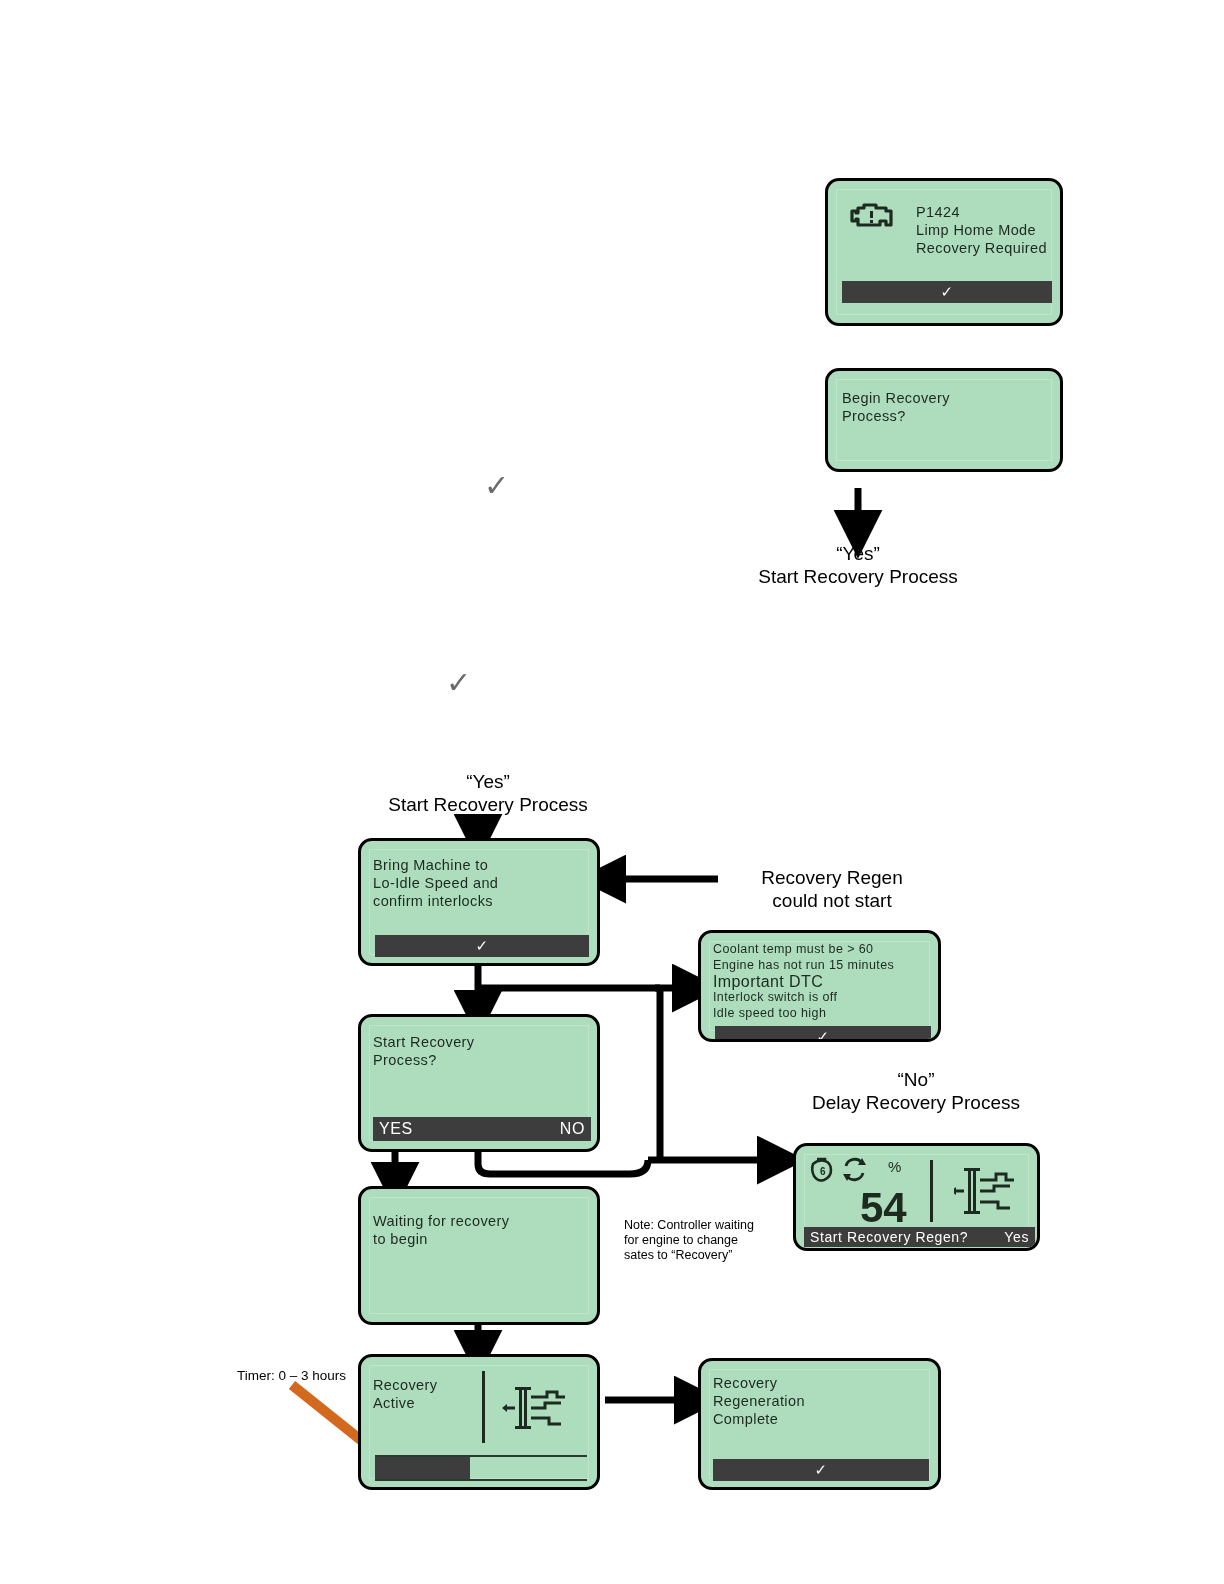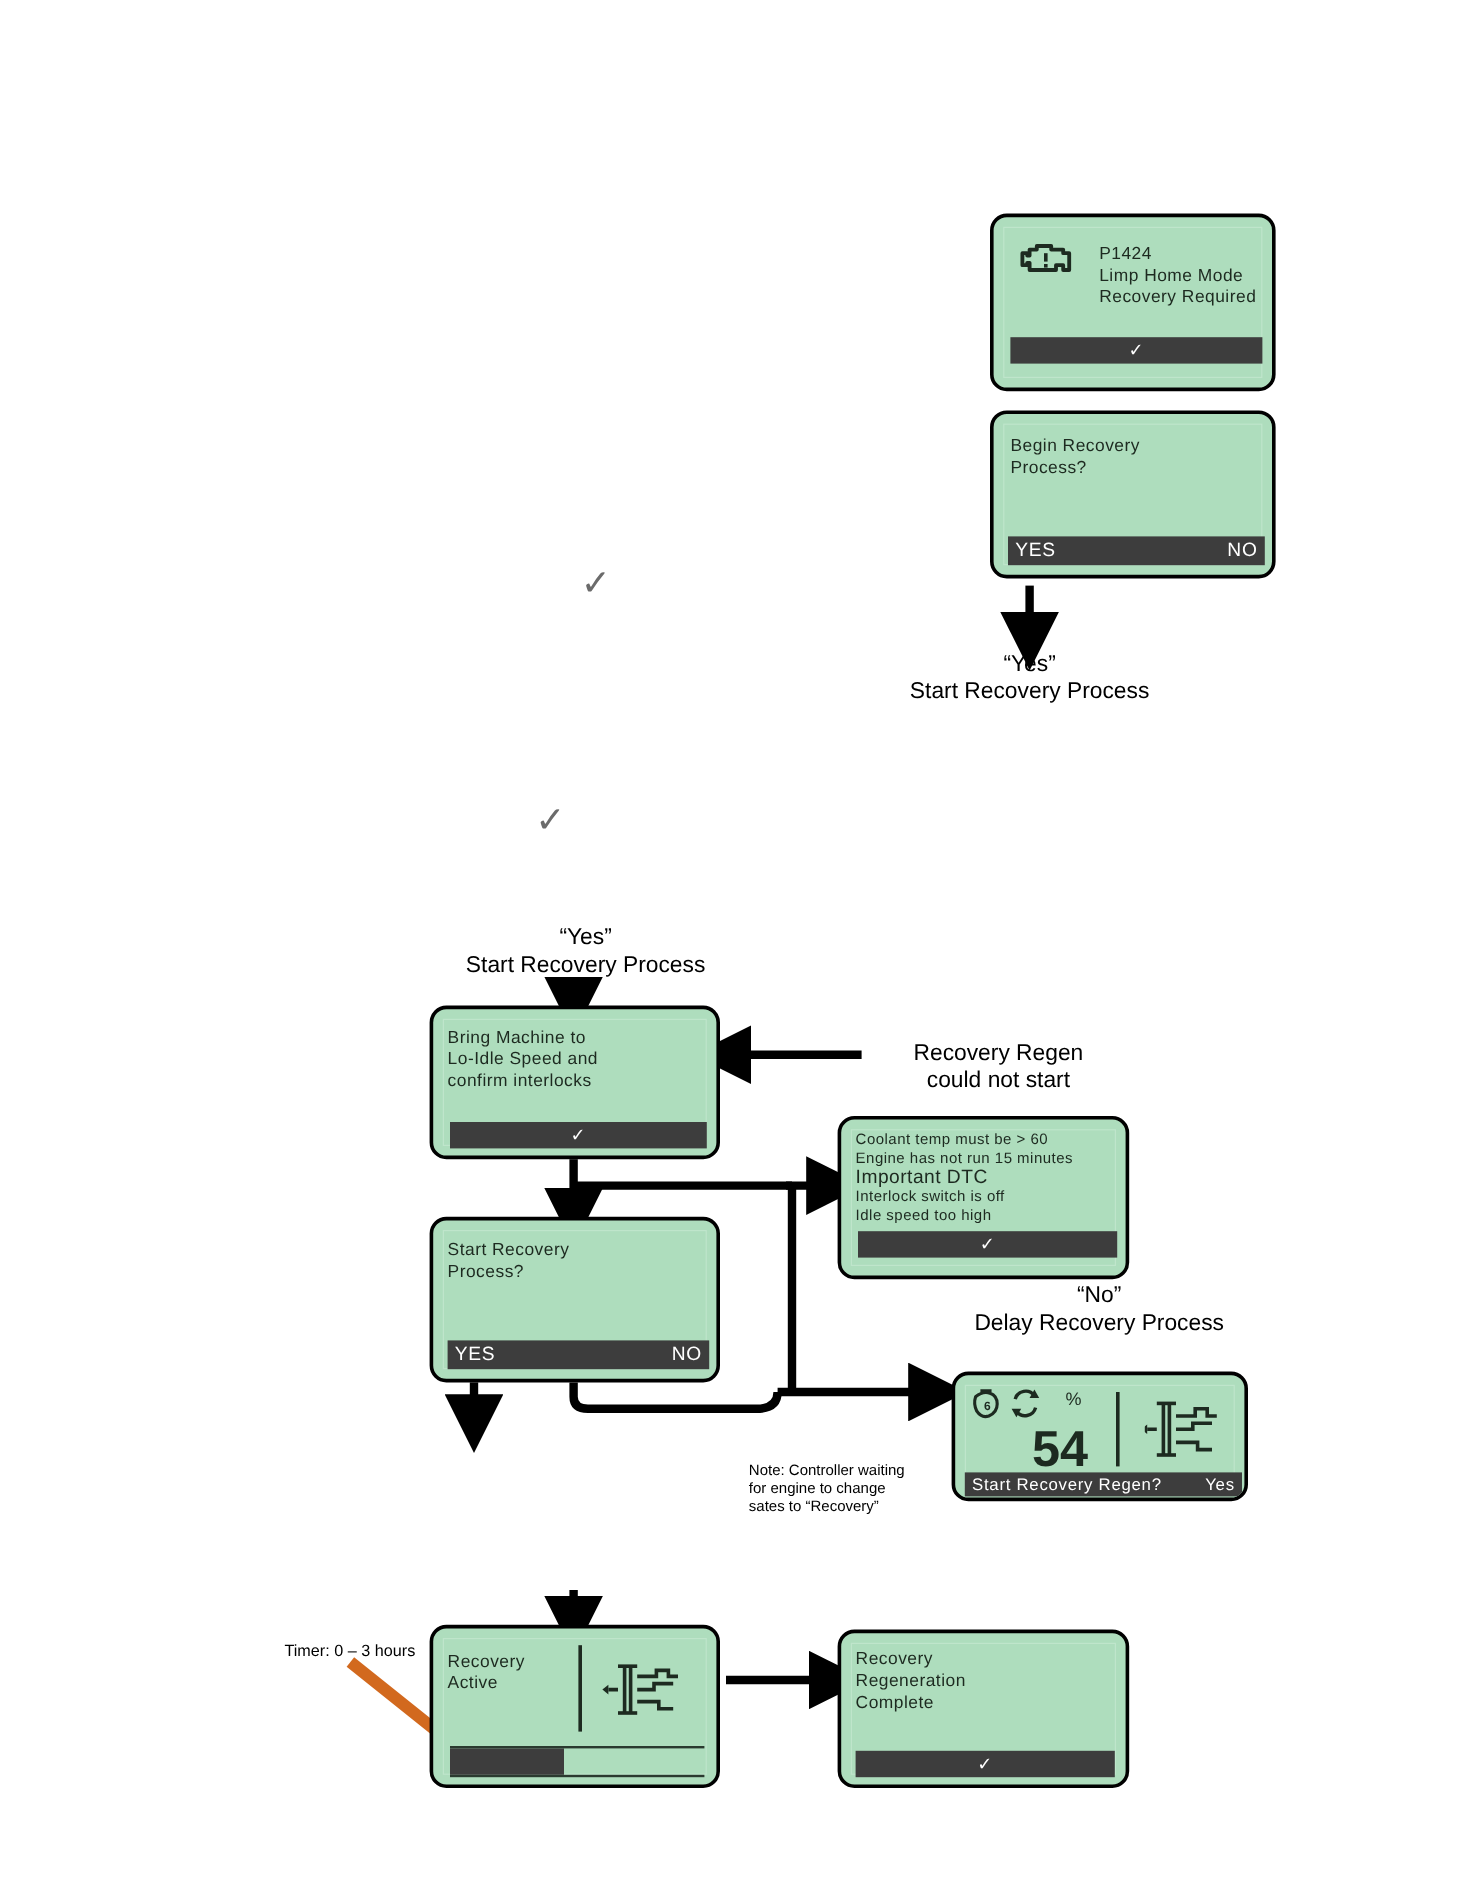--- a/index.html
+++ b/index.html
@@ -185,21 +185,21 @@
       <rect x="20" y="19" width="3" height="3" fill="#1d2a20"></rect>
     </svg>
     <div class="lcd-text" style="left:88px; top:23px;">P1424</div>
     <div class="lcd-text" style="left:88px; top:41px;">Limp Home Mode</div>
     <div class="lcd-text" style="left:88px; top:59px;">Recovery Required</div>
     <div class="lcd-softkey" style="left:14px; top:100px; width:210px; height:22px;">
       <span class="tick">✓</span>
     </div>
   </div>
 
-  <div class="lcd" style="left:825px; top:342px; width:238px; height:140px;">
+  <div class="lcd" style="left:825px; top:368px; width:238px; height:104px;">
     <div class="lcd-inner"></div>
     <div class="lcd-text" style="left:14px; top:19px;">Begin Recovery</div>
     <div class="lcd-text" style="left:14px; top:37px;">Process?</div>
     <div class="lcd-softkey" style="left:12px; top:102px; width:214px; height:24px;">
       <span class="lbl-left">YES</span>
       <span class="lbl-right">NO</span>
     </div>
   </div>
 
   <div class="ann" style="left:728px; top:542px; width:260px;">“Yes”
@@ -217,21 +217,21 @@
     <div class="lcd-text" style="left:12px; top:34px;">Lo-Idle Speed and</div>
     <div class="lcd-text" style="left:12px; top:52px;">confirm interlocks</div>
     <div class="lcd-softkey" style="left:14px; top:94px; width:214px; height:22px;">
       <span class="tick">✓</span>
     </div>
   </div>
 
   <div class="ann" style="left:687px; top:866px; width:290px;">Recovery Regen
 could not start</div>
 
-  <div class="lcd" style="left:698px; top:930px; width:243px; height:136px;">
+  <div class="lcd" style="left:698px; top:930px; width:243px; height:112px;">
     <div class="lcd-inner"></div>
     <div class="lcd-text" style="left:12px; top:9px; font-size:12.5px; line-height:15px;">Coolant temp must be &gt; 60</div>
     <div class="lcd-text" style="left:12px; top:25px; font-size:12.5px; line-height:15px;">Engine has not run 15 minutes</div>
     <div class="lcd-text" style="left:12px; top:41px; font-size:16px; line-height:15px;">Important DTC</div>
     <div class="lcd-text" style="left:12px; top:57px; font-size:12.5px; line-height:15px;">Interlock switch is off</div>
     <div class="lcd-text" style="left:12px; top:73px; font-size:12.5px; line-height:15px;">Idle speed too high</div>
     <div class="lcd-softkey" style="left:14px; top:93px; width:216px; height:22px;">
       <span class="tick">✓</span>
     </div>
   </div>
@@ -242,20 +242,25 @@
     <div class="lcd-text" style="left:12px; top:35px;">Process?</div>
     <div class="lcd-softkey" style="left:12px; top:100px; width:218px; height:24px;">
       <span class="lbl-left">YES</span>
       <span class="lbl-right">NO</span>
     </div>
   </div>
 
   <div class="ann" style="left:786px; top:1068px; width:260px;">“No”
 Delay Recovery Process</div>
 
+  <div class="lcd" style="left:358px; top:1186px; width:242px; height:139px;">
+    <div class="lcd-inner"></div>
+    <div class="lcd-text" style="left:12px; top:24px;">Waiting for recovery</div>
+    <div class="lcd-text" style="left:12px; top:42px;">to begin</div>
+  </div>
 
   <div class="note" style="left:624px; top:1218px;">Note: Controller waiting
 for engine to change
 sates to “Recovery”</div>
 
   <div class="lcd" style="left:793px; top:1143px; width:247px; height:108px;">
     <div class="lcd-inner"></div>
 
     <svg style="position:absolute; left:12px; top:10px;" width="28" height="28" viewBox="0 0 28 28">
       <path d="M9 3 L17 3 L17 6 M5 8 Q3 14 6 20 Q10 26 16 24 Q23 21 23 14 Q23 7 17 5 Q11 3 5 8 Z" fill="none" stroke="#1d2a20" stroke-width="2.6"></path>

